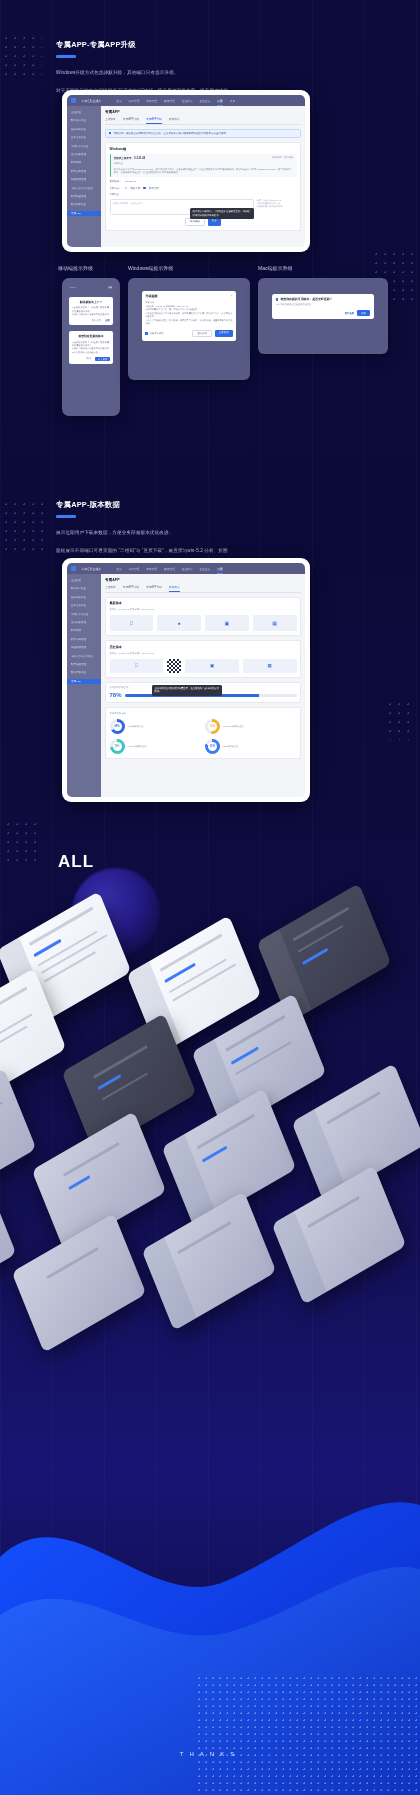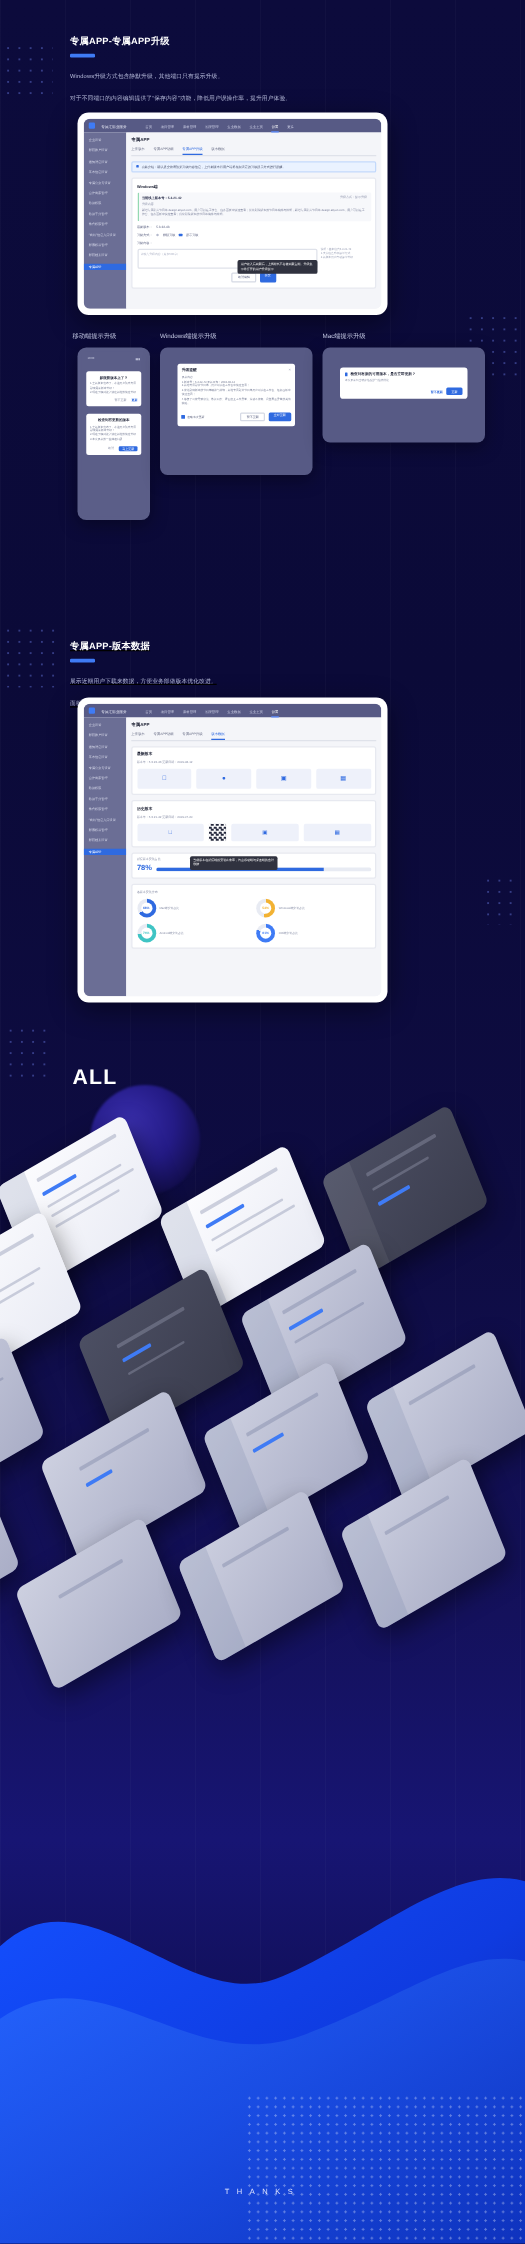--- a/index.html
+++ b/index.html
@@ -47,20 +47,21 @@
     filter: blur(1px);
   }
 
   
   .section { position: absolute; left: 56px; width: 320px; }
   .sec-title {
     color: #ffffff;
     font-size: 7.4px;
     font-weight: bold;
     letter-spacing: .2px;
+    margin-top: 12px;
   }
   .sec-rule {
     width: 20px; height: 2.6px;
     background: #3f7bf5;
     margin-top: 5px; margin-bottom: 9px;
     border-radius: 1px;
   }
   .sec-p {
     color: #b9bedd;
     font-size: 4.6px;
@@ -409,21 +410,21 @@
       <span>检查到有新的可用版本，是否立即更新？</span>
     </div>
     <div class="mac-b">本次更新包含稳定性改进与性能优化</div>
     <div class="mac-acts">
       <span class="dlg-a pr">暂不更新</span>
       <span class="btn pr">更新</span>
     </div>
   </div>
 </div>
 
-<div class="section" style="top:512px;text-decoration:underline;">
+<div class="section" style="top:488px;">
   <div class="sec-title">专属APP-版本数据</div>
   <div class="sec-rule"></div>
   <div class="sec-p" style="margin-bottom:7px;">展示近期用户下载来数据，方便业务部做版本优化改进。</div>
   <div class="sec-p">面板展示不同端口可看页面的 “二维码”与 “直接下载”，最直接与win-5.2 分析、折图</div>
 </div>
 
 <div class="mock-frame" style="left:62px; top:558px; width:248px; height:244px;">
   <div class="mock-inner">
     <div class="topbar">
       <div class="logo-sq"></div>

